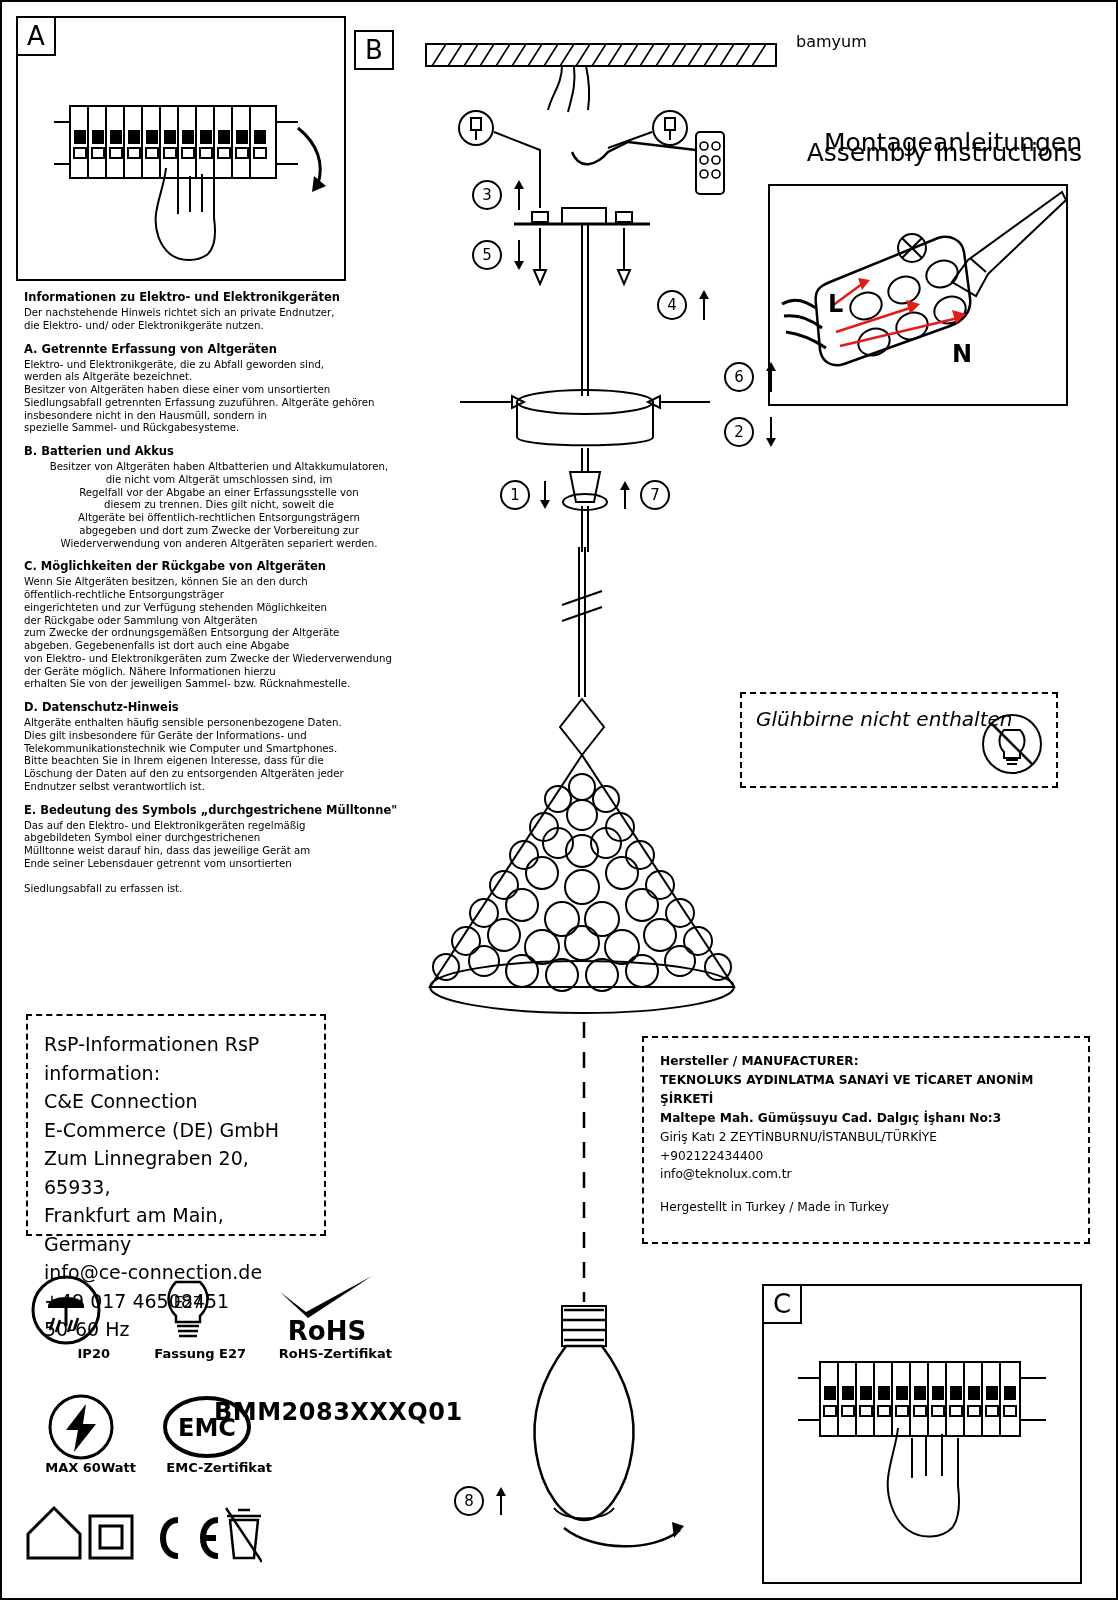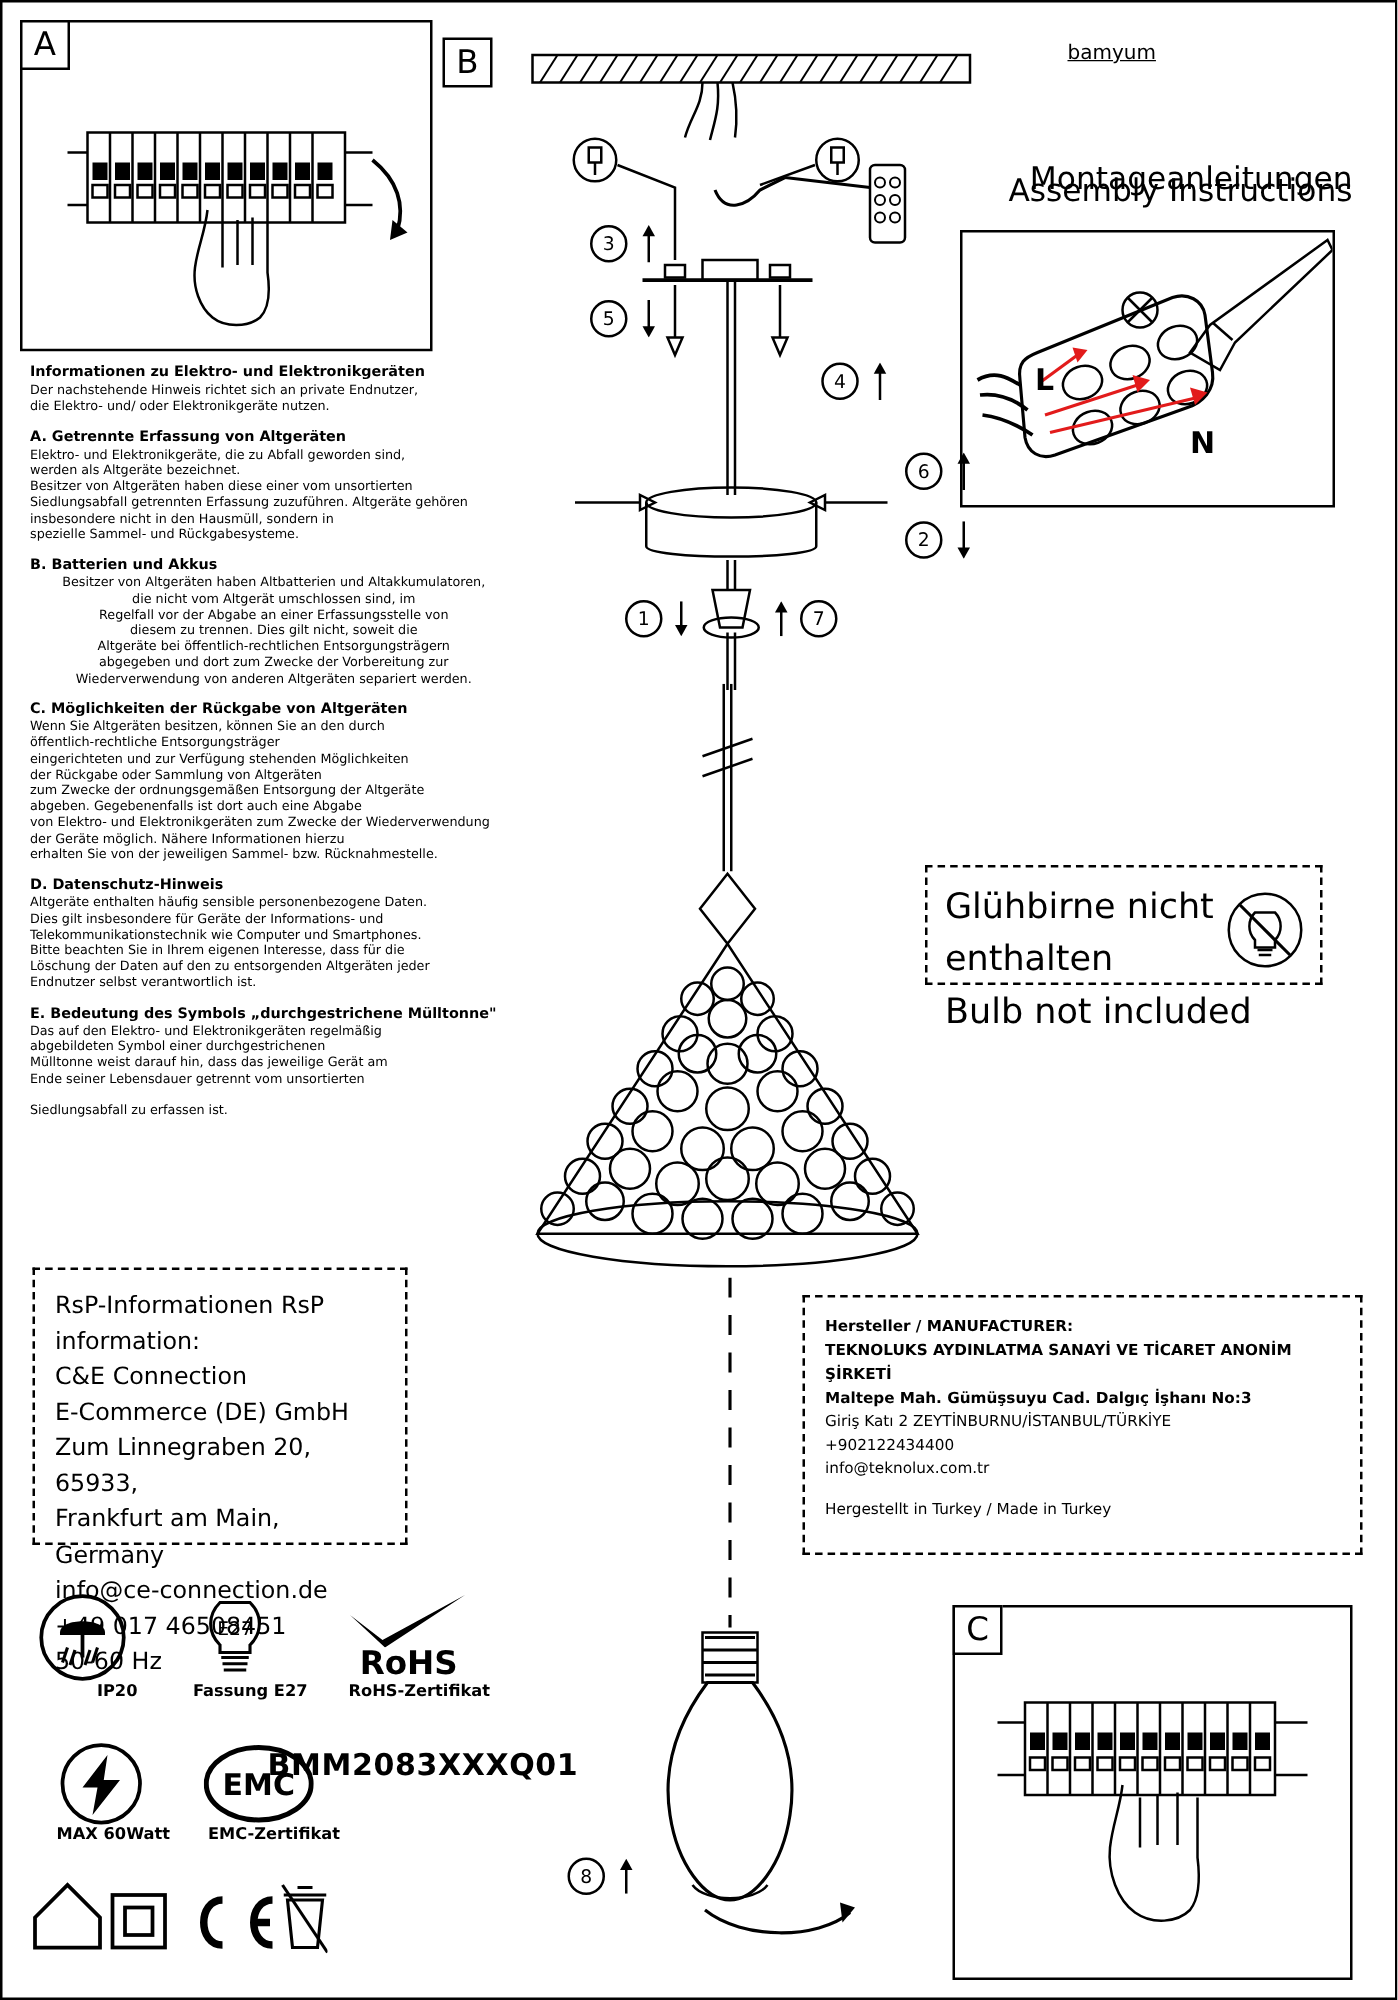--- a/index.html
+++ b/index.html
@@ -22,21 +22,21 @@
     font-size:15px;background:#fff;
   }
   .weee h4{font-size:11.5px;margin:0 0 3px 0;font-weight:bold;}
   .weee p{font-size:10.2px;margin:0 0 9px 0;line-height:1.25;}
   .weee .title{font-size:12px;font-weight:bold;margin:0 0 8px 0;}
   .rsp div{font-size:19px;line-height:1.5;}
   .manu div{font-size:12.2px;line-height:1.55;}
   .manu .hdr{font-weight:bold;}
   .cert-label{font-size:13px;text-align:right;font-weight:bold;margin-top:0;}
   .hdr-line{font-size:25px;text-align:right;line-height:1.25;}
-  .bulbbox div{font-size:28px;line-height:1.5;}
+  .bulbbox div{font-size:20px;line-height:1.5;font-style:italic;}
   .code{font-size:24px;font-weight:bold;letter-spacing:0.5px;text-align:right;}
   svg{display:block;}
 </style>
 </head>
 <body>
 
 <div id="page">
 
   <div class="abs box" style="left:14px;top:14px;width:330px;height:265px;">
     <div class="letterbox abs" style="left:-2px;top:-2px;">A</div>
@@ -141,21 +141,21 @@
       <h4>E. Bedeutung des Symbols „durchgestrichene Mülltonne"</h4>
       <p style="white-space:pre-line;">Das auf den Elektro- und Elektronikgeräten regelmäßig
 abgebildeten Symbol einer durchgestrichenen
 Mülltonne weist darauf hin, dass das jeweilige Gerät am
 Ende seiner Lebensdauer getrennt vom unsortierten
 
 Siedlungsabfall zu erfassen ist.</p>
     </div>
   </div>
 
-  <div class="abs" style="left:852px;top:30px;text-decoration:underline;">bamyum</div>
+  <div class="abs" style="left:794px;top:30px;">bamyum</div>
   <div class="abs hdr-line" style="left:700px;top:105px;width:380px;margin-top:20px;">Montageanleitungen</div>
   <div class="abs hdr-line" style="left:700px;top:135px;width:380px;">Assembly Instructions</div>
 
   <div class="letterbox abs" style="left:352px;top:28px;">B</div>
 
   <svg class="abs" style="left:410px;top:30px;" width="370" height="520" viewBox="0 0 370 520">
 
     <rect x="14" y="12" width="350" height="22" fill="none" stroke="#000" stroke-width="2"></rect>
     <g stroke="#000" stroke-width="1.6">
       <line x1="20" y1="34" x2="34" y2="12"></line>
@@ -390,21 +390,20 @@
         <polygon points="2,9 12,9 7,0" fill="#000"></polygon>
       </svg>
   </div>
   <svg class="abs" style="left:556px;top:1516px;" width="130" height="36">
     <path d="M6 10 C36 34 96 34 122 12" fill="none" stroke="#000" stroke-width="2.5"></path>
     <polygon points="114,4 126,8 116,20" fill="#000"></polygon>
   </svg>
 
   <div class="abs dash bulbbox" style="left:738px;top:690px;width:318px;height:96px;padding:10px 14px;">
     <div>Glühbirne nicht enthalten</div>
-    <div>Bulb not included</div>
     <svg class="abs" style="left:238px;top:18px;" width="64" height="64" viewBox="0 0 64 64">
       <circle cx="32" cy="32" r="29" fill="none" stroke="#000" stroke-width="2"></circle>
       <path d="M24 18 C18 24 18 34 24 40 L24 46 L40 46 L40 40 C46 34 46 24 40 18 Z" fill="none" stroke="#000" stroke-width="2"></path>
       <path d="M26 48 L38 48 M27 52 L37 52" stroke="#000" stroke-width="2"></path>
       <line x1="12" y1="12" x2="52" y2="52" stroke="#000" stroke-width="2.5"></line>
     </svg>
   </div>
 
   <div class="abs dash rsp" style="left:24px;top:1012px;width:300px;height:222px;padding:14px 16px;">
     <div>RsP-Informationen RsP information:</div>

